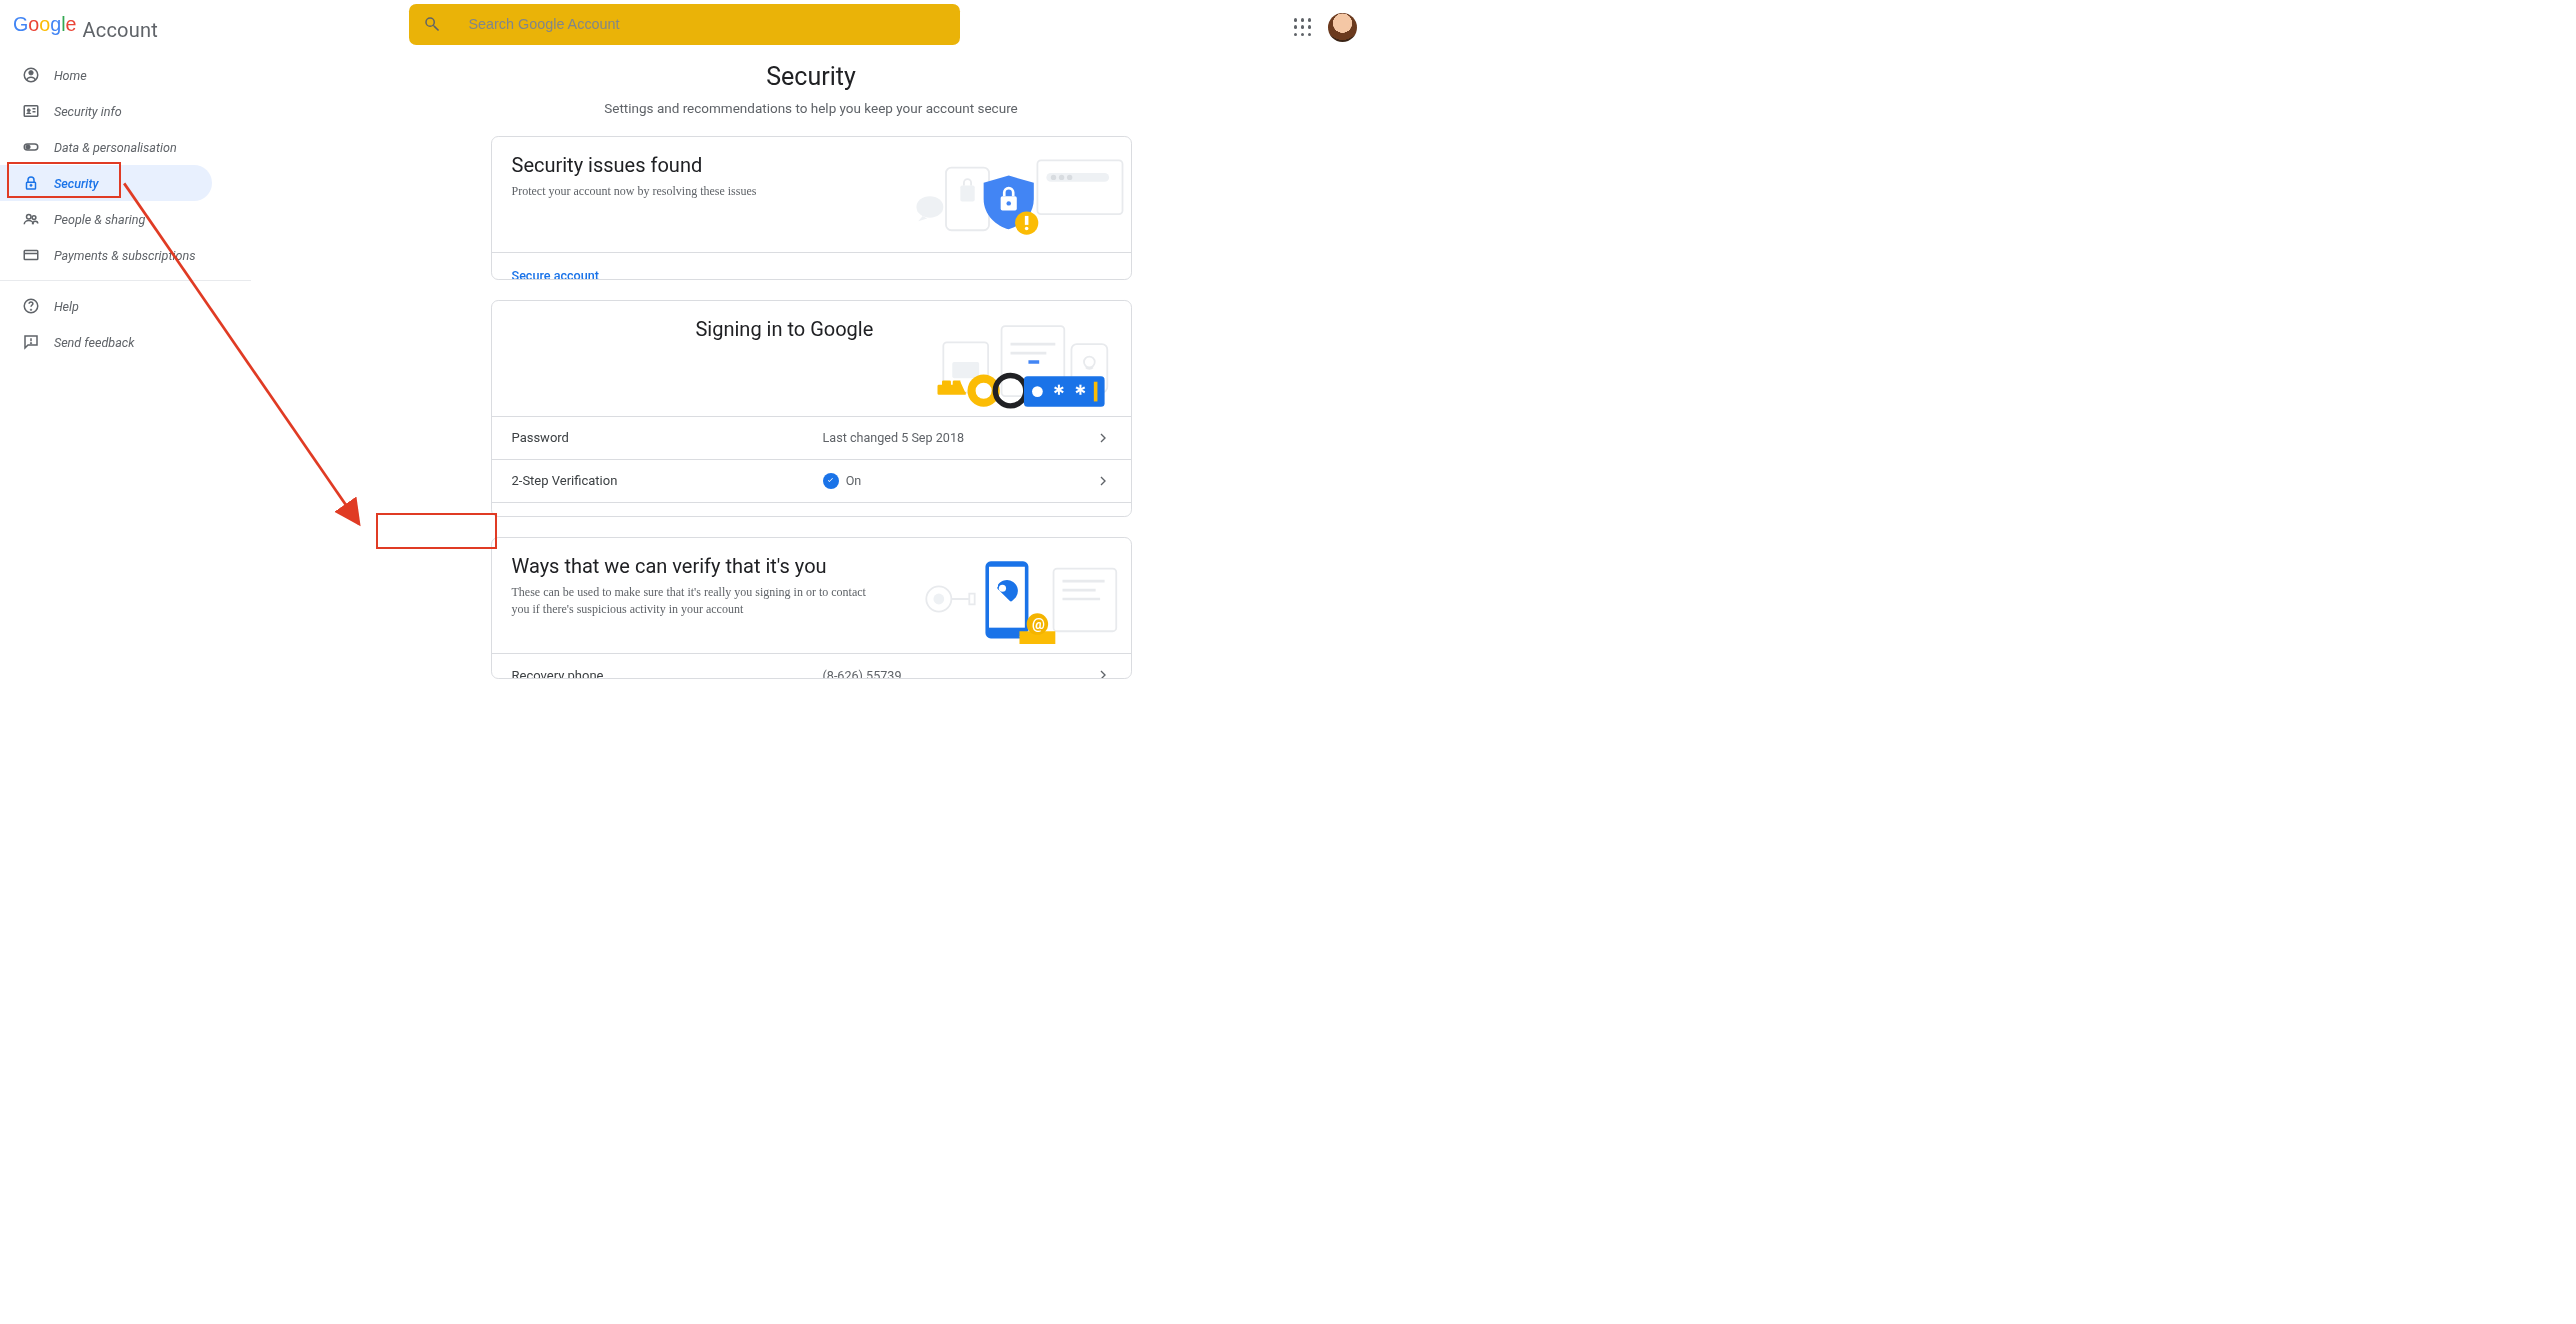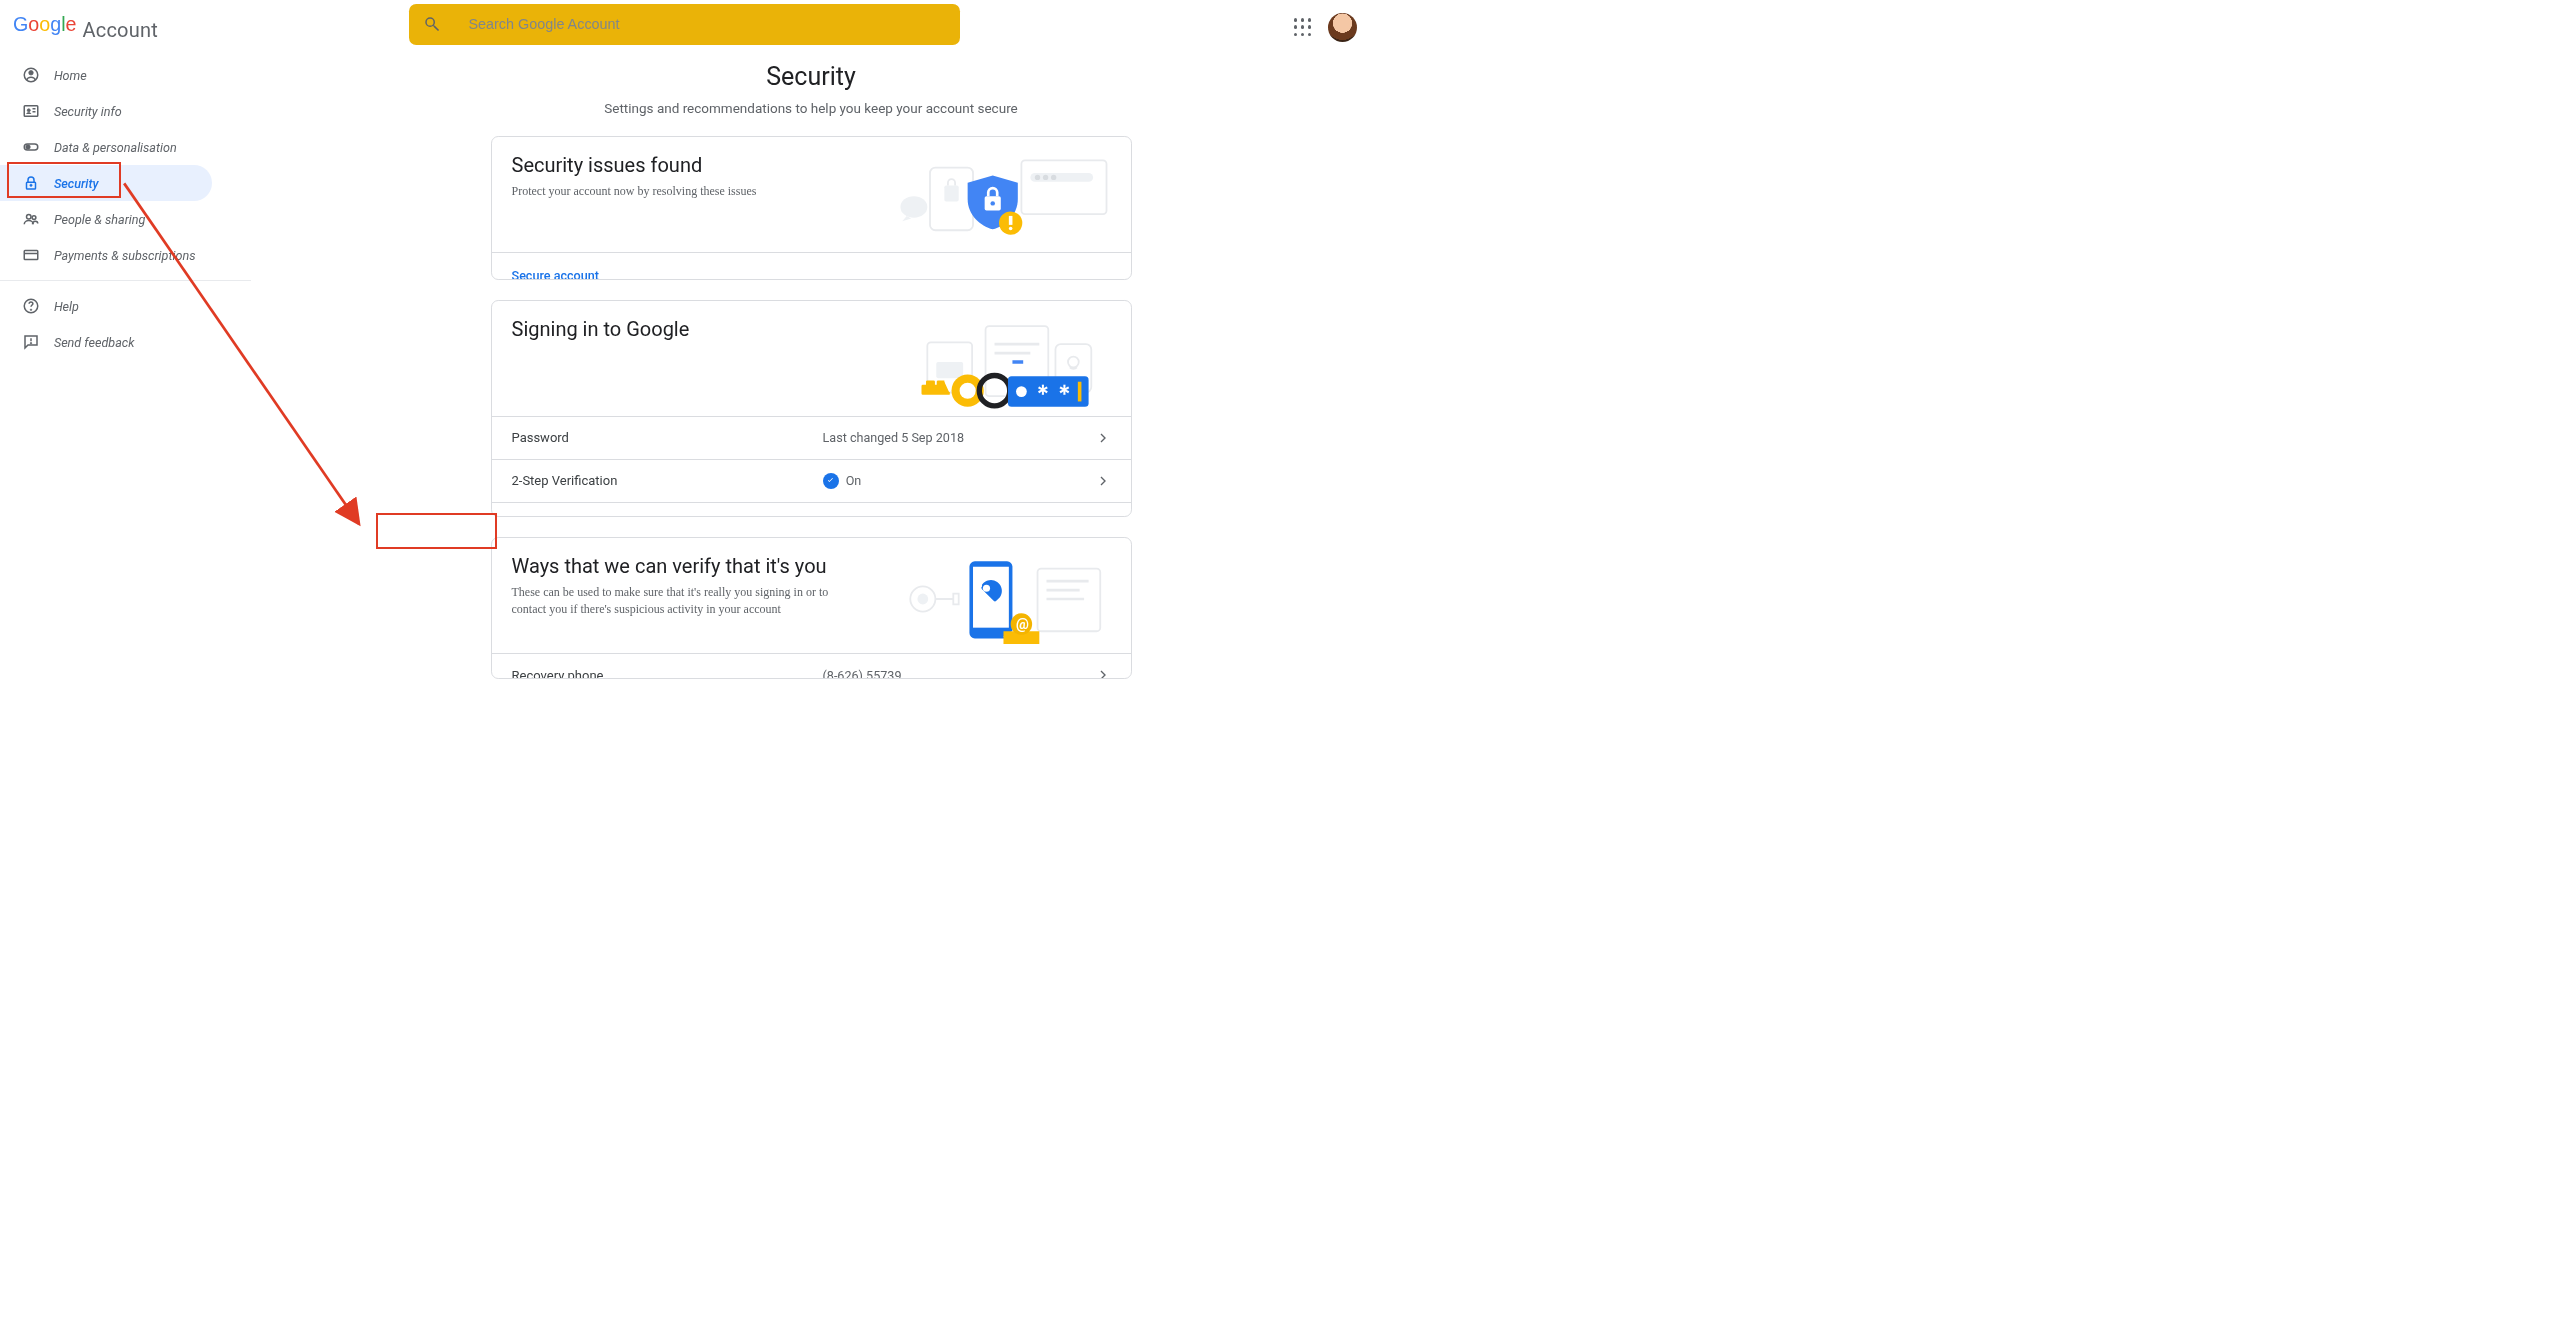--- a/index.html
+++ b/index.html
@@ -124,21 +124,21 @@
   .page-subtitle { font-size: 13.5px; color: #5f6368; margin-top: 9px; }
   .card {
     width: 641px;
     border: 0.9px solid #dadce0;
     border-radius: 7.2px;
     margin-top: 20px;
     overflow: hidden;
     background: #fff;
   }
   .card-head {
-    padding: 16px 20px 9px 20px;
+    padding: 16px 4px 9px 20px;
     display: flex;
     justify-content: space-between;
     gap: 22px;
   }
   .card-head-text { flex: 1; padding-right: 7.2px; }
   .card-title { font-size: 20px; color:#202124; font-weight: 400; }
   .card-desc { font-size: 12px; color:#5f6368; margin-top: 5.4px; line-height: 1.45; max-width: 359px; font-family: Liberation Serif, serif; }
   .card-illus { width: 224px; height: 90px; flex-shrink:0; }
   .card-action {
     border-top: 0.9px solid #dadce0;
@@ -302,21 +302,21 @@
         <rect x="136" y="70" width="4" height="10" fill="#fff"></rect>
         <circle cx="138" cy="84" r="2" fill="#fff"></circle>
       </svg>
     </div>
     <div class="card-action">
       <a href="#">Secure account</a>
     </div>
   </section>
 
   <section class="card">
-    <div class="card-head" style="padding-bottom:0;">
+    <div class="card-head" style="padding-bottom:0;text-align:right;">
       <div class="card-head-text">
         <div class="card-title">Signing in to Google</div>
       </div>
       <svg class="card-illus" viewBox="0 0 250 110" style="height:99px;font-size:14px">
         <rect x="45" y="28" width="50" height="56" rx="4" fill="none" stroke="#e8eaed" stroke-width="2"></rect>
         <rect x="55" y="50" width="30" height="18" rx="2" fill="#eef1f4"></rect>
         <rect x="110" y="10" width="70" height="78" rx="4" fill="none" stroke="#e8eaed" stroke-width="2"></rect>
         <line x1="120" y1="30" x2="170" y2="30" stroke="#e8eaed" stroke-width="3"></line>
         <line x1="120" y1="40" x2="160" y2="40" stroke="#e8eaed" stroke-width="3"></line>
         <line x1="140" y1="50" x2="152" y2="50" stroke="#4285F4" stroke-width="4"></line>

